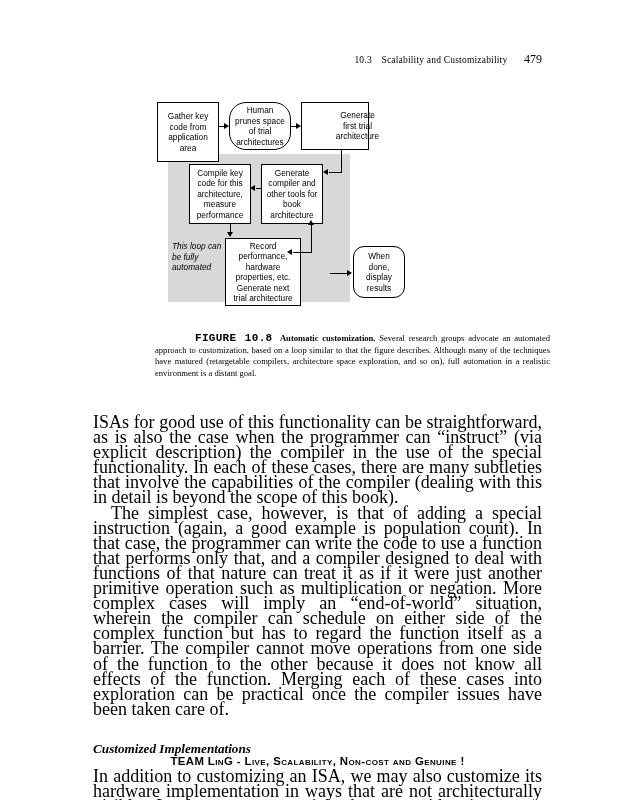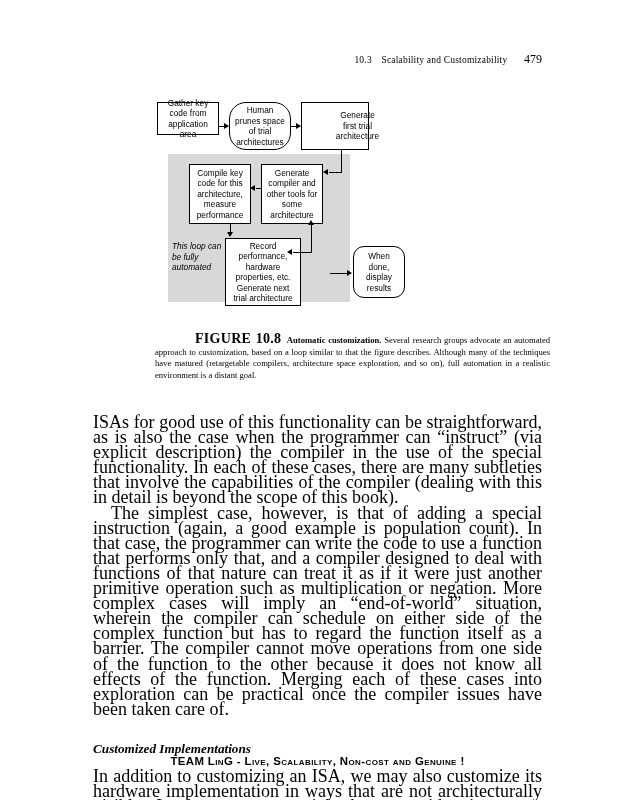--- a/index.html
+++ b/index.html
@@ -128,23 +128,23 @@
     left: 155px;
     top: 333px;
     width: 395px;
     font-family: "Liberation Serif", serif;
     font-size: 8.6px;
     line-height: 11.6px;
     text-align: justify;
     color: #000;
   }
   .caption .figlabel {
-    font-family: Liberation Serif, serif;
-    font-weight: bold;
-    font-size: 14px;
+    font-family: Liberation Mono, monospace;
+    font-weight: bold;
+    font-size: 11px;
     letter-spacing: 0.3px;
     padding-left: 40px;
   }
   .caption .figtitle {
     font-weight: bold;
   }
 
   
   .body {
     position: absolute;
@@ -195,29 +195,29 @@
   <div class="header">
     <span class="sec-num">10.3</span>
     <span class="sec-title">Scalability and Customizability</span>
     <span class="pageno">479</span>
   </div>
 
   <div class="figure">
 
     <div class="grayregion" style="left:168px; top:62px; width:182px; height:148px;"></div>
 
-    <div class="box" style="left:157px; top:10px; width:62px; height:33px;">Gather key code from application area</div>
+    <div class="box" style="left:157px; top:10px; width:62px; height:60px;">Gather key code from application area</div>
 
     <div class="box" style="left:229px; top:10px; width:62px; height:48px;border-radius:17px;">Human prunes space of trial architectures</div>
 
     <div class="box" style="left:301px; top:10px; width:68px; height:48px;padding-left:48px;">Generate first trial architecture</div>
 
     <div class="box" style="left:189px; top:72px; width:62px; height:60px;">Compile key code for this architecture, measure performance</div>
 
-    <div class="box" style="left:261px; top:72px; width:62px; height:60px;">Generate compiler and other tools for some architecture</div>
+    <div class="box" style="left:261px; top:72px; width:62px; height:60px;">Generate compiler and other tools for book architecture</div>
 
     <div class="box" style="left:225px; top:146px; width:76px; height:68px;">Record performance, hardware properties, etc. Generate next trial architecture</div>
 
     <div class="box" style="left:353px; top:154px; width:52px; height:52px;border-radius:11px;">When done, display results</div>
 
     <div class="loop-label" style="left:172px; top:149px; width:54px;">This loop can be fully automated</div>
 
     <div class="arrow arrow-h" style="left:219px; top:34px; width:5px;"></div>
     <div class="ahead ahead-r" style="left:224px; top:30.8px;"></div>
 

